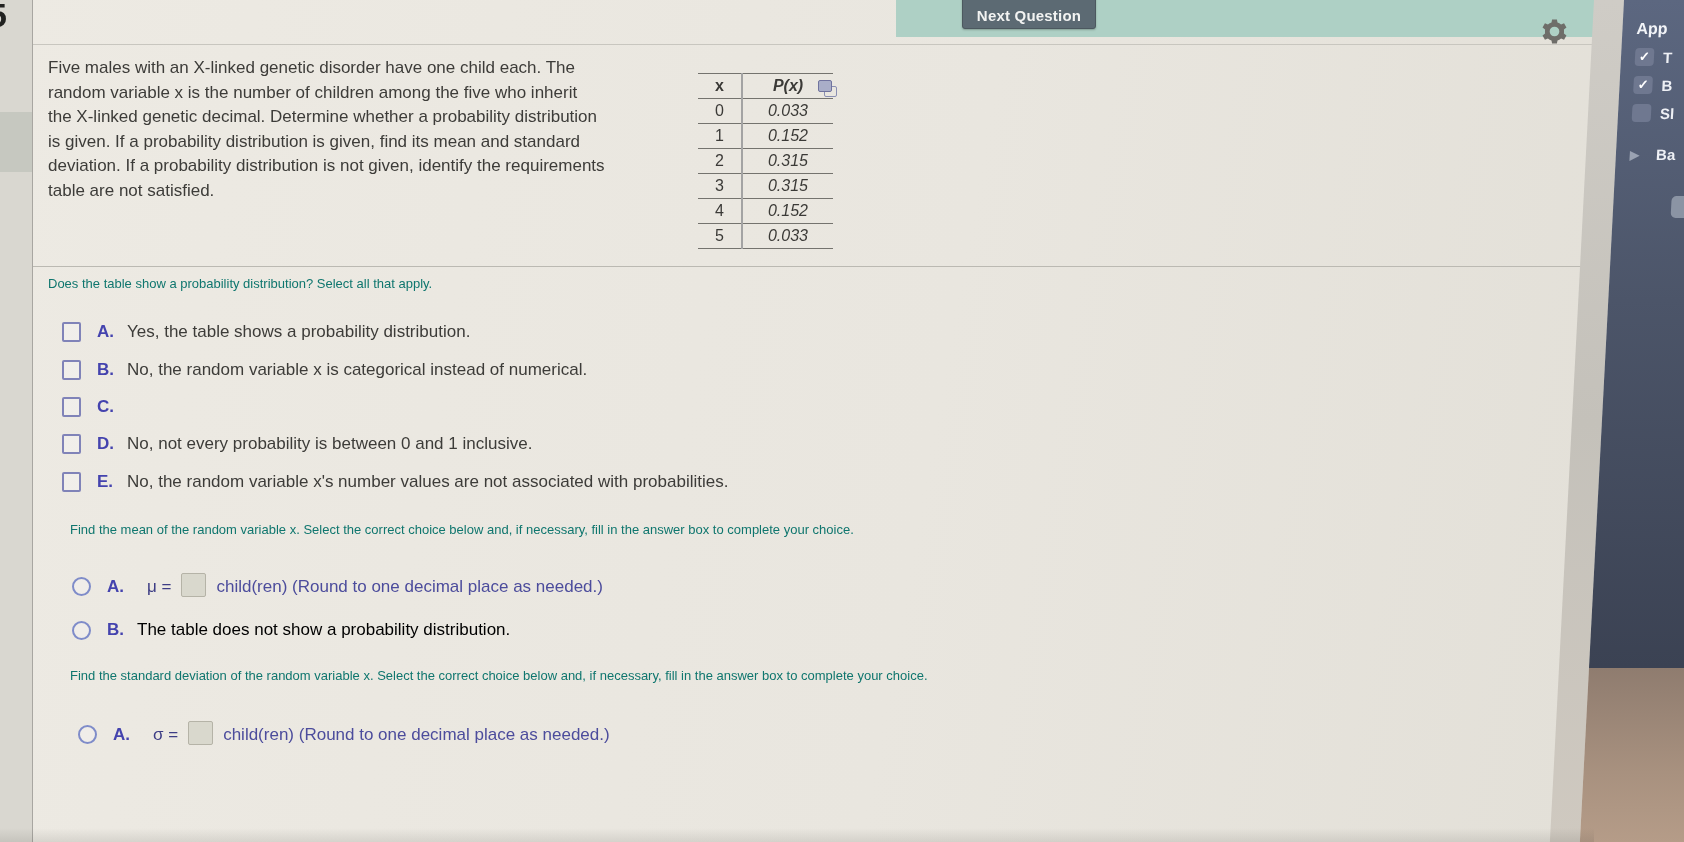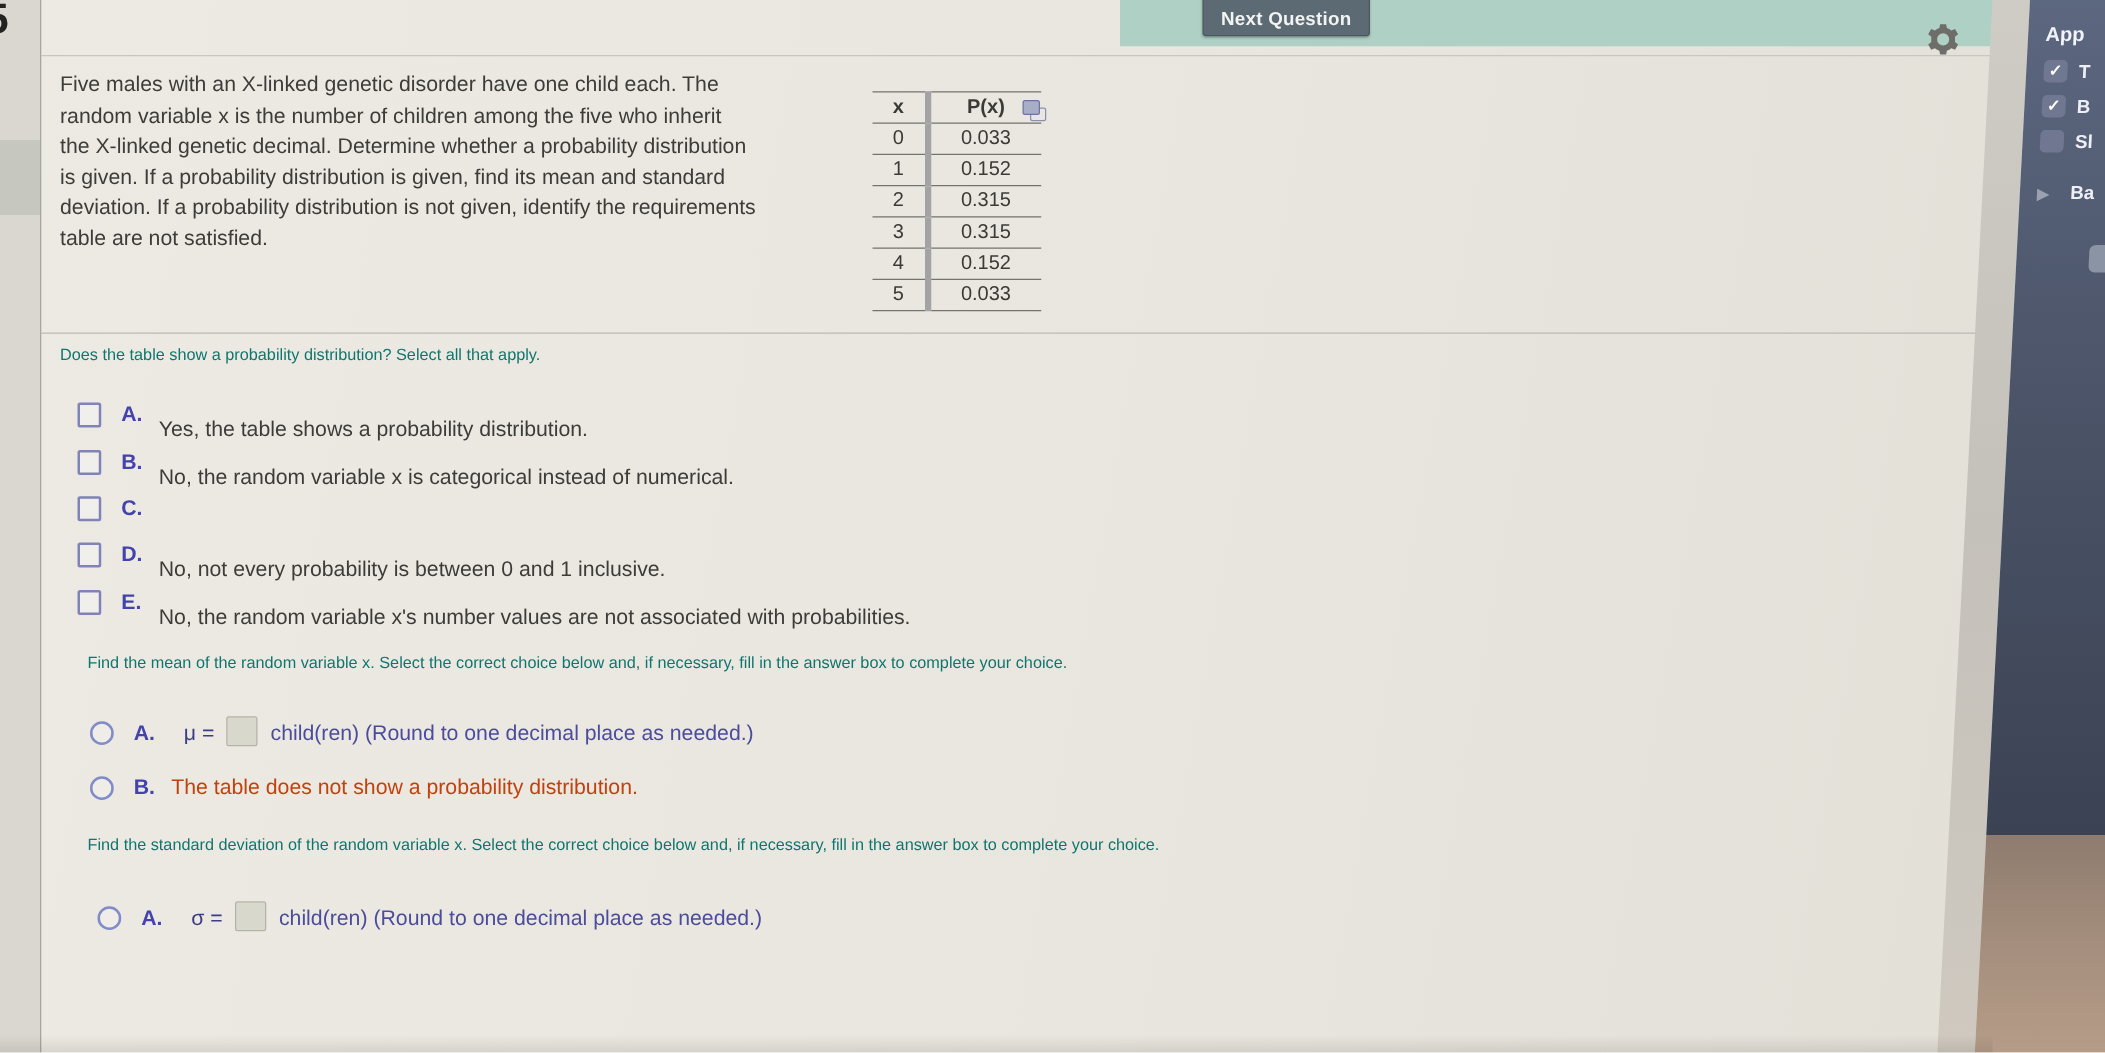--- a/index.html
+++ b/index.html
@@ -31,47 +31,47 @@
 
   
   .statement { left:48px; top:56px; width:648px; font-size:17px; line-height:24.5px; color:#3d3c39; }
 
   
   .ptable { left:698px; top:73px; border-collapse:collapse; font-size:16px; }
   .ptable th, .ptable td { border-top:1px solid #74736e; border-bottom:1px solid #74736e;
     height:25px; text-align:center; padding:0 4px; color:#3b3a37; }
   .ptable th { font-weight:bold; }
   .ptable .colx { width:44px; }
-  .ptable .colp { width:91px; border-left:5px solid #a3a3a3; }
+  .ptable .colp { width:91px; border-left:2px solid #a3a3a3;font-style:italic; }
 
   .copy-icon { left:818px; top:80px; width:22px; height:19px; }
   .copy-back { position:absolute; left:6px; top:6px; width:13px; height:11px;
     border:1.5px solid #8a8fb2; border-radius:2px; background:transparent; }
   .copy-front { position:absolute; left:0; top:0; width:14px; height:12px;
     border:1.5px solid #70739e; border-radius:2px; background:#a9aec8; }
 
   .divider { left:33px; top:266px; width:1559px; height:1px; background:#bbb9b2; }
 
   .prompt { font-size:13px; color:#0f766e; white-space:nowrap; }
 
   
   .opt-row { display:flex; align-items:flex-start; }
   .cbox { width:19px; height:20px; border:2px solid #8083b8; border-radius:2px;
     background:rgba(250,250,248,.35); flex:none; margin-top:0; }
   .letter { font-weight:bold; color:#4443ae; font-size:17px; width:30px; margin-left:16px; flex:none; }
-  .opt-text { font-size:17px; color:#3d3c39; white-space:nowrap;margin-top:12px; }
+  .opt-text { font-size:17px; color:#3d3c39; white-space:nowrap; }
 
   
   .radio { width:19px; height:19px; border:2px solid #7f8cc9; border-radius:50%;
     background:rgba(250,250,248,.3); flex:none; }
   .math { font-size:17px; color:#3d3d85; margin-left:10px; white-space:nowrap; }
   .ansbox { width:25px; height:24px; background:#d9d8cd; border:1px solid #b5b3a7;
     border-radius:2px; margin:-3px 10px 0 10px; flex:none; }
   .suffix { font-size:17px; color:#4c4c9c; white-space:nowrap; }
-  .radio-text { font-size:17px; color:#c2410c; white-space:nowrap; }
+  .radio-text { font-size:17px; color:#000000; white-space:nowrap; }
 
   
   .right-wrap { left:1594px; top:0; width:140px; height:842px; transform:skewX(-3deg);
     transform-origin:top left; }
   .grey-strip { position:absolute; left:0; top:0; width:30px; height:842px;
     background:linear-gradient(180deg,#cfccc6 0%,#c4c1ba 50%,#cfc9c0 100%); }
   .sidebar { position:absolute; left:30px; top:0; width:110px; height:668px;
     background:linear-gradient(180deg,#5c6780 0%,#4c5569 45%,#3b4253 100%); }
   .sb-bottom { position:absolute; left:30px; top:668px; width:110px; height:174px;
     background:linear-gradient(180deg,#8f7c6f 0%,#a8917f 60%,#b59c88 100%); }

